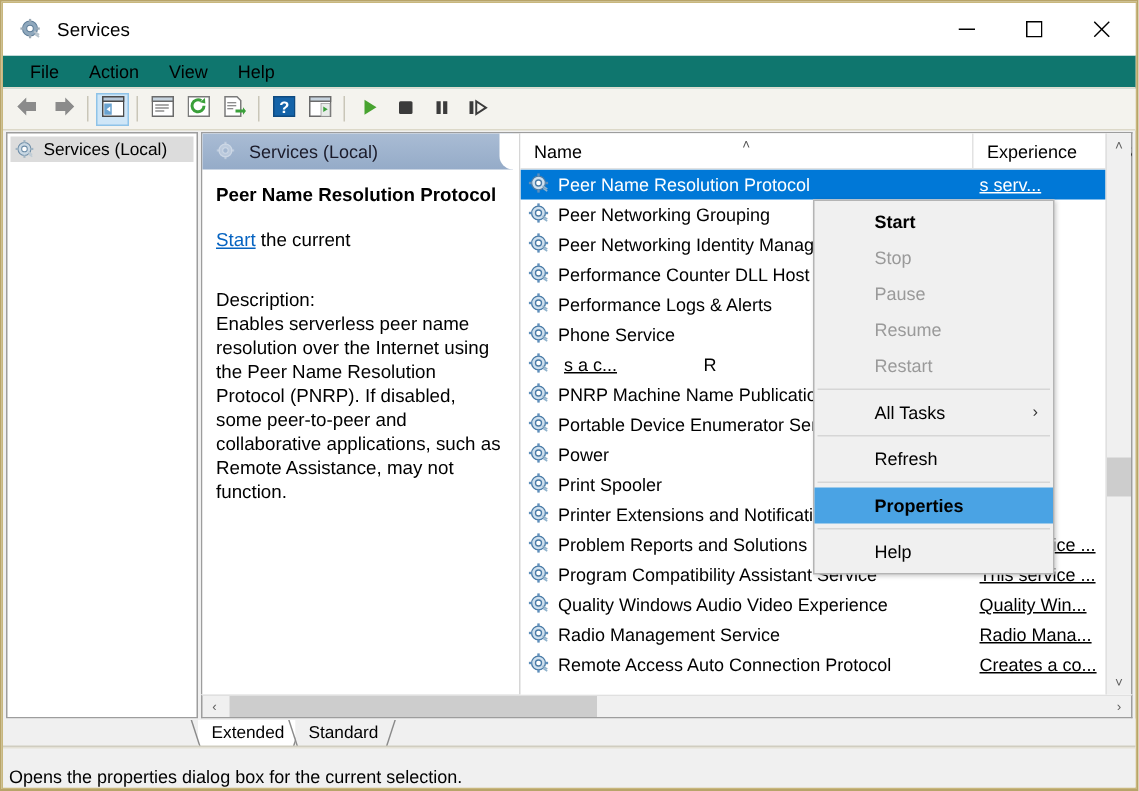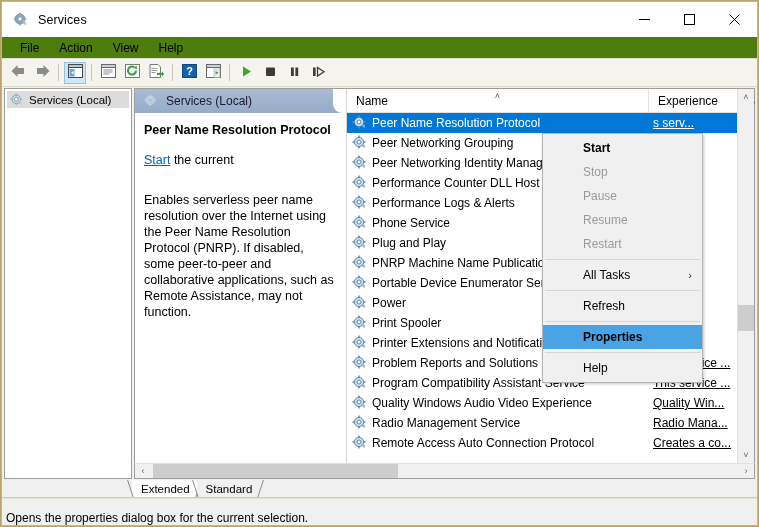--- a/index.html
+++ b/index.html
@@ -18,21 +18,21 @@
     height:35px;background:#ffffff;display:flex;align-items:center;
     flex:0 0 auto;position:relative;
   }
   .title-icon{width:16px;height:16px;margin-left:11px;margin-right:9px;position:relative;flex:0 0 auto;}
   .title-text{font-size:12.5px;color:#000;letter-spacing:.1px;}
   .wctrls{position:absolute;right:0;top:0;height:35px;display:flex;}
   .wbtn{width:45px;height:35px;display:flex;align-items:center;justify-content:center;}
   .wbtn svg{display:block;}
   
   .menubar{
-    height:21px;background:#4d7c0f;display:flex;align-items:center;
+    height:21px;background:#0f766e;display:flex;align-items:center;
     padding-left:8px;flex:0 0 auto;border-bottom:1px solid #e0ddd0;
   }
   .menuitem{padding:2px 10px;font-size:12px;color:#000;}
   
   .toolbar{
     height:27px;background:#f4f3ee;display:flex;align-items:center;
     padding-left:4px;flex:0 0 auto;border-bottom:1px solid #dcd8c8;
   }
   .tbtn{width:22px;height:22px;display:flex;align-items:center;justify-content:center;margin:0 1px;position:relative;}
   .tbtn.sel{background:#cfe6f7;border:1px solid #8fc3e8;box-sizing:border-box;}
@@ -350,20 +350,21 @@
                   </g>
               </svg>
             </span>
             <span class="dh-txt">Services (Local)</span>
           </div>
           <div class="detail-body">
             <div class="svc-title">Peer Name Resolution Protocol</div>
             <div class="svc-link-line">
               <a class="svc-link" href="#">Start</a><span> the current</span>
             </div>
+            <div class="desc-label">Description:</div>
             <div class="desc-text">Enables serverless peer name resolution over the Internet using the Peer Name Resolution Protocol (PNRP). If disabled, some peer-to-peer and collaborative applications, such as Remote Assistance, may not function.</div>
           </div>
         </div>
 
         <div class="splitter"></div>
 
         <div class="listpane">
           <div class="lv-header">
             <div class="lv-col c-name">
               <span>Name</span>
@@ -500,21 +501,20 @@
                       <rect x="6.2" y="0.6" width="1.6" height="2"></rect>
                       <rect x="6.2" y="11.4" width="1.6" height="2"></rect>
                       <rect x="0.6" y="6.2" width="2" height="1.6"></rect>
                       <rect x="11.4" y="6.2" width="2" height="1.6"></rect>
                     </g>
                     <g fill="#8fb2cc">
                       <rect x="9.4" y="9.4" width="3.8" height="1.2" transform="rotate(35 11.3 10)"></rect>
                       <rect x="9.9" y="10.9" width="3.2" height="1.2" transform="rotate(35 11.5 11.5)"></rect>
                     </g>
                   </svg></span>
-                <span class="rname">Plug and Play</span>
                 <span class="rdesc">s a c...</span>
                 <span class="rstat">R</span>
               </div>
               <div class="row">
                 <span class="rico"><svg viewBox="0 0 16 16" width="16" height="16">
                     <circle cx="7" cy="7" r="4.6" fill="#cfe0ee" stroke="#4a7ba6" stroke-width="0.9"></circle>
                     <circle cx="7" cy="7" r="2" fill="#ffffff" stroke="#4a7ba6" stroke-width="0.9"></circle>
                     <g fill="#5f8fbb">
                       <rect x="6.2" y="0.6" width="1.6" height="2"></rect>
                       <rect x="6.2" y="11.4" width="1.6" height="2"></rect>

